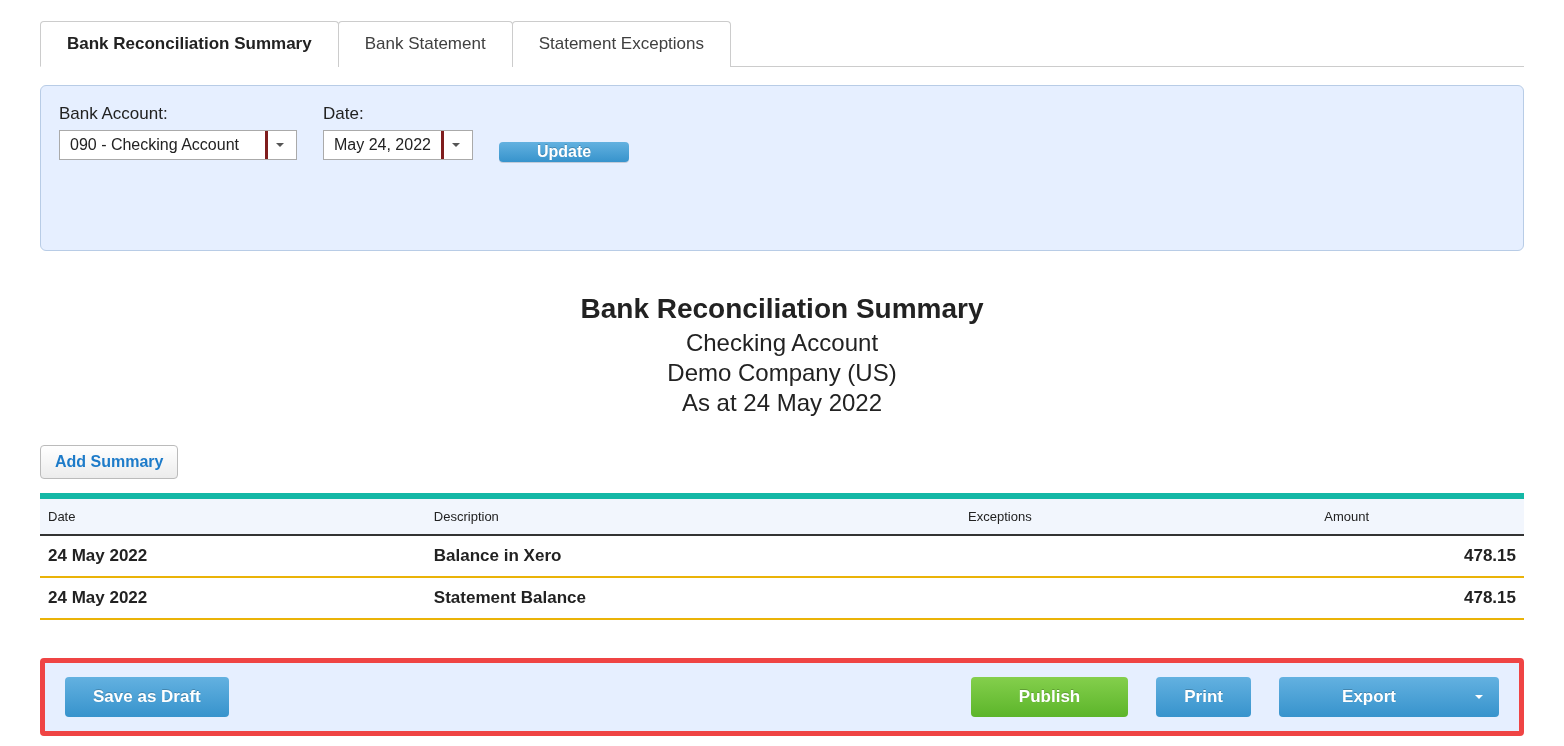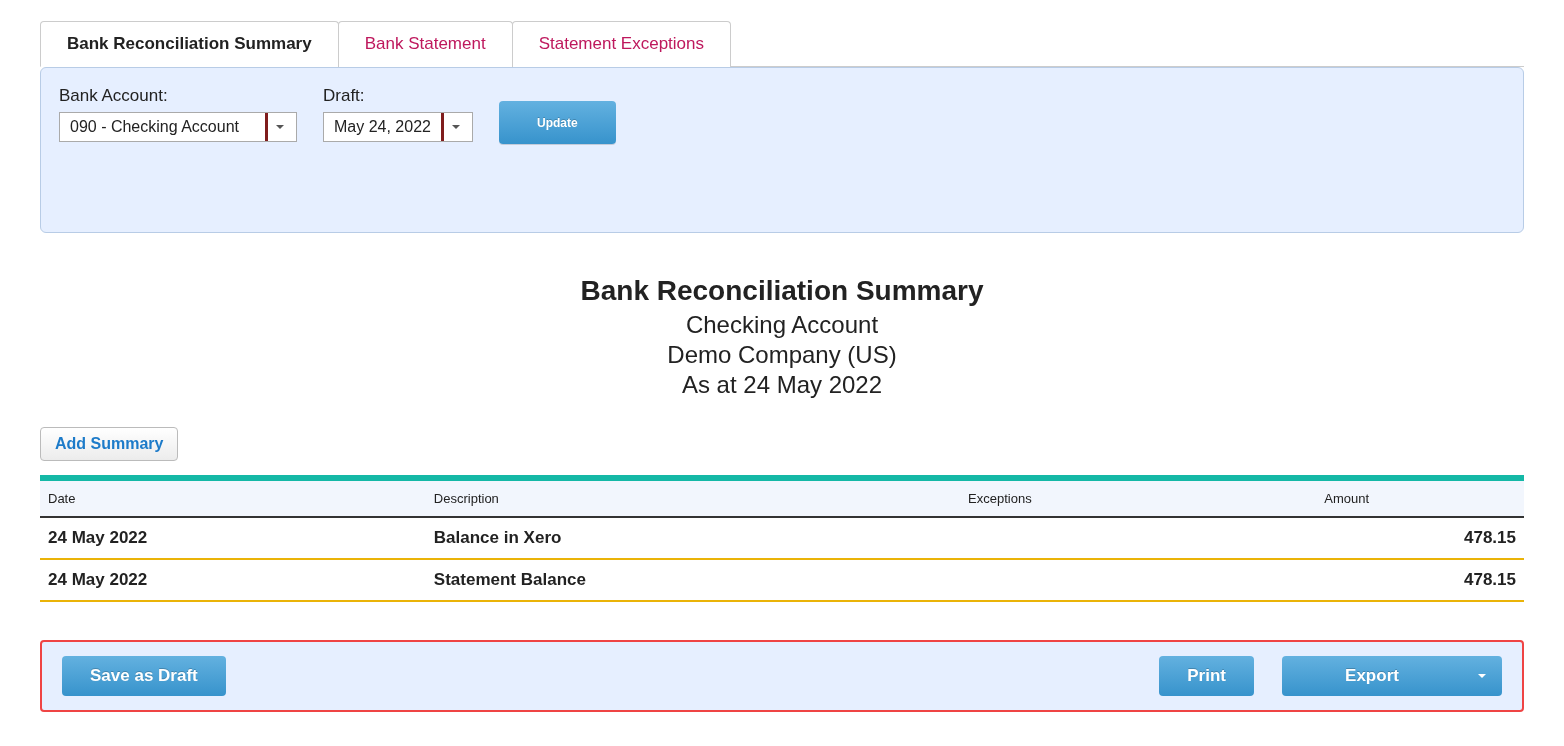--- a/index.html
+++ b/index.html
@@ -29,27 +29,28 @@
       border-radius: 4px 4px 0 0;
       position: relative;
       top: 1px;
     }
     .tab.active {
       font-weight: 700;
       background: #fff;
       border-bottom: 1px solid #fff;
     }
     .tab.inactive {
-      color: #be185d;
+      color: #404040;
       font-weight: 400;
     }
     .filter-panel {
       background: #e6efff;
       border: 1px solid #b8cce6;
       border-radius: 6px;
+      margin-top: 18px;
       padding: 18px 18px 90px 18px;
       display: flex;
       gap: 26px;
       align-items: flex-end;
     }
     .field-group {
       display: flex;
       flex-direction: column;
       gap: 6px;
     }
@@ -90,23 +91,23 @@
       border-radius: 4px;
       cursor: pointer;
       display: inline-flex;
       align-items: center;
       justify-content: center;
       color: #fff;
       text-shadow: 0 -1px 0 rgba(0,0,0,0.2);
     }
     .btn-blue {
       background: linear-gradient(to bottom, #63b1e0, #3793cc);
-      height: 43px;
+      height: 20px;
       padding: 0 38px;
-      font-size: 12px;
+      font-size: 16px;
       box-shadow: 0 1px 0 rgba(0,0,0,0.15);
     }
     .btn-grey {
       background: linear-gradient(to bottom, #ffffff, #ececec);
       color: #1d7bc9;
       border: 1px solid #bbb;
       height: 34px;
       padding: 0 14px;
       font-size: 16px;
       text-shadow: none;
@@ -164,21 +165,21 @@
       font-weight: 700;
       border-top: 2px solid #333;
       border-bottom: 2px solid #eab308;
     }
     .data-table tbody td.amount-col {
       text-align: right;
     }
     .footer-bar {
       margin-top: 38px;
       background: #e6efff;
-      border: 2px solid #ef4444;
+      border: 5px solid #ef4444;
       border-radius: 4px;
       padding: 14px 20px;
       display: flex;
       align-items: center;
       justify-content: space-between;
     }
     .footer-right {
       display: flex;
       gap: 28px;
       align-items: center;
@@ -220,21 +221,21 @@
     <div class="select" style="min-width:238px;">
       <span class="select-value" style="min-width:208px;">090 - Checking Account</span>
       <span class="select-arrow">
         <svg viewBox="0 0 10 10">
             <path d="M1 3 L5 7 L9 3 Z" fill="#555"></path>
           </svg>
       </span>
     </div>
   </div>
   <div class="field-group">
-    <span class="field-label">Draft:</span>
+    <span class="field-label">Date:</span>
     <div class="select" style="min-width:150px;">
       <span class="select-value" style="min-width:118px;">May 24, 2022</span>
       <span class="select-arrow">
         <svg viewBox="0 0 10 10">
             <path d="M1 3 L5 7 L9 3 Z" fill="#555"></path>
           </svg>
       </span>
     </div>
   </div>
   <button class="btn btn-blue" style="margin-bottom: -2px;">Update</button>
@@ -272,20 +273,21 @@
       <td>Statement Balance</td>
       <td></td>
       <td class="amount-col">478.15</td>
     </tr>
   </tbody>
 </table>
 
 <div class="footer-bar">
   <button class="btn btn-blue-lg" style="padding:0 28px;">Save as Draft</button>
   <div class="footer-right">
+    <button class="btn btn-green">Publish</button>
     <button class="btn btn-blue-lg" style="padding:0 28px;">Print</button>
     <button class="btn btn-blue-lg btn-export">
       <span class="export-text">Export</span>
       <span class="export-arrow">
         <svg viewBox="0 0 10 10" width="10" height="10">
             <path d="M1 3 L5 7 L9 3 Z" fill="#fff"></path>
           </svg>
       </span>
     </button>
   </div>

